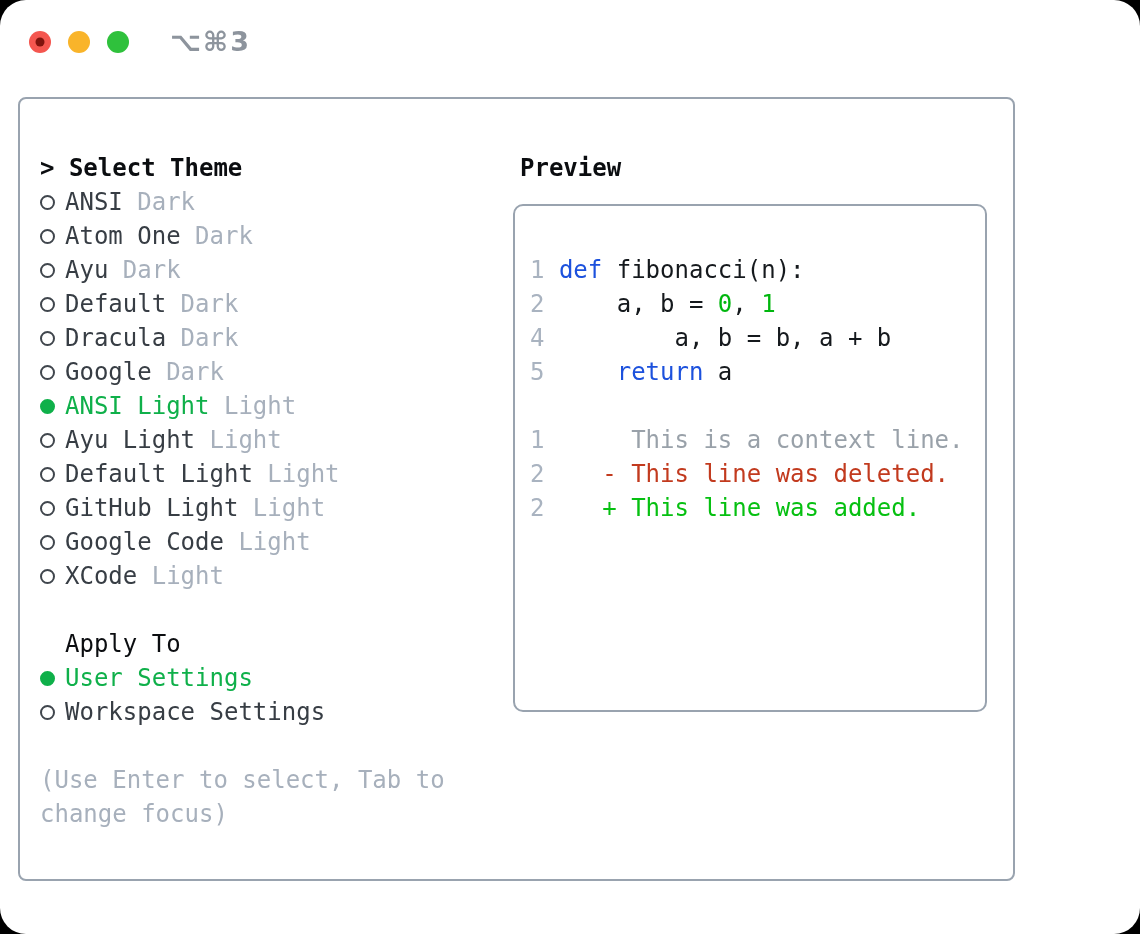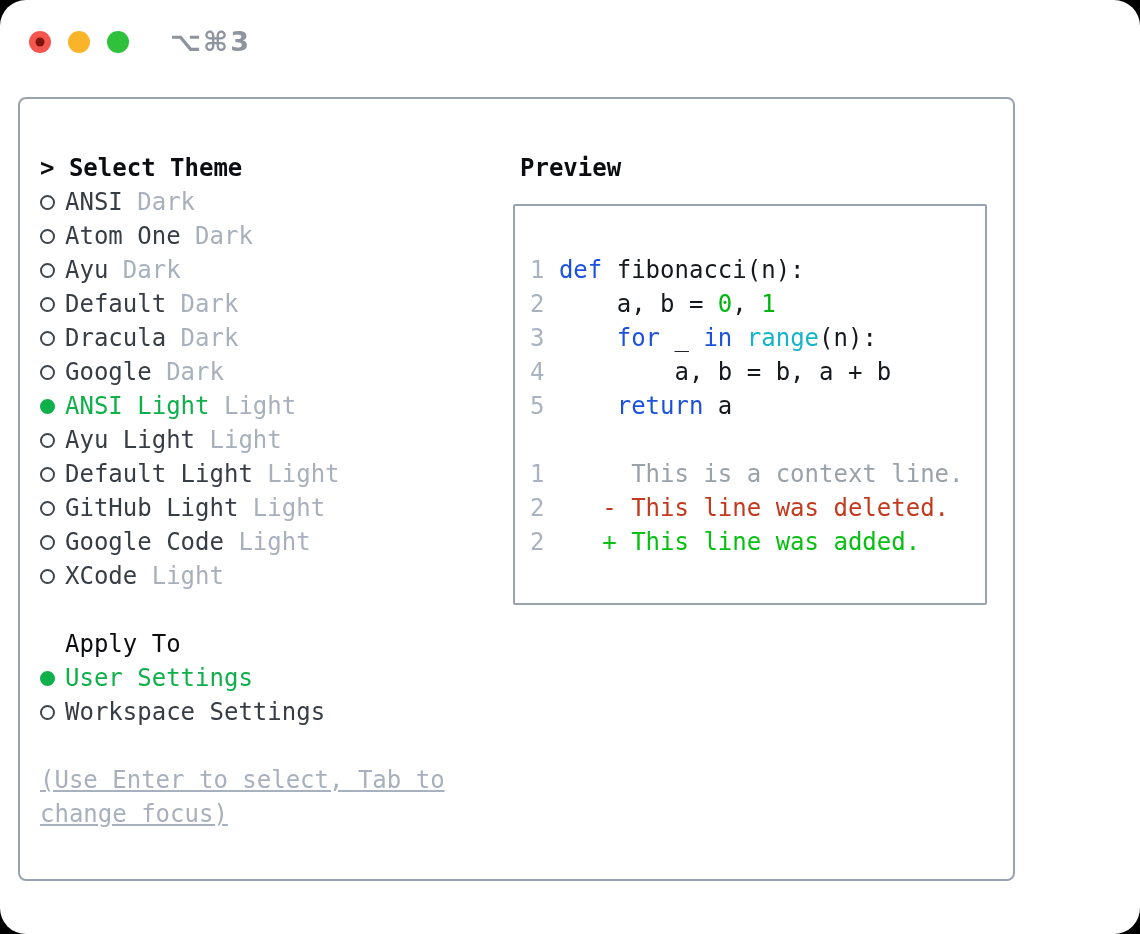--- a/index.html
+++ b/index.html
@@ -58,32 +58,32 @@
     width: 15px; height: 15px; border-radius: 50%;
     border: 2px solid var(--radio_ring);
     margin-right: 10px; flex: none;
   }
   .radio.on { border-color: var(--accent_green); background: var(--accent_green); }
   .item .label { color: var(--item_text); }
   .item.selected .label { color: var(--accent_green); }
   .item .tag { color: var(--tag_text); }
   .apply-header { color: var(--heading_text); padding-left: 25px; }
   .spacer { height: 34px; }
-  .hint { color: var(--hint_text); line-height: 34px; white-space: pre; text-decoration: underline; }
+  .hint { color: var(--hint_text); line-height: 34px; white-space: pre; }
   
   .preview-title {
     position: absolute; left: 500px; top: 52px;
     height: 34px; line-height: 34px;
     font-size: 24px; font-weight: bold; color: var(--heading_text);
   }
   .preview-box {
     position: absolute; left: 493px; top: 105px;
-    width: 474px; height: 401px;
+    width: 474px; height: 508px;
     border: 2px solid var(--border);
-    border-radius: 2px;
+    border-radius: 10px;
     padding: 47px 0 0 15px;
     overflow: hidden;
   }
   .code-line { height: 34px; line-height: 34px; font-size: 24px; white-space: pre; }
   .code-line .ln { color: var(--line_number); }
   .seg-tx  { color: var(--code_text); }
   .seg-kw  { color: var(--code_keyword); }
   .seg-fn  { color: var(--code_builtin); }
   .seg-lit { color: var(--code_literal); }
   .seg-ctx { color: var(--diff_context); }
@@ -132,21 +132,20 @@
       <div class="spacer"></div>
       <div class="hint">(Use Enter to select, Tab to</div>
       <div class="hint">change focus)</div>
     </div>
 
     <div class="preview-title">Preview</div>
 
     <div class="preview-box">
         <div class="code-line"><span class="ln">1 </span><span class="seg-kw">def</span><span class="seg-tx"> fibonacci(n):</span></div>
         <div class="code-line"><span class="ln">2 </span><span class="seg-tx">    a, b = </span><span class="seg-lit">0</span><span class="seg-tx">, </span><span class="seg-lit">1</span></div>
-        <div class="code-line"><span class="ln">3 </span><span class="seg-tx">    </span><span class="seg-kw">for</span><span class="seg-tx"> _ </span><span class="seg-kw">in</span><span class="seg-tx"> </span><span class="seg-fn">range</span><span class="seg-tx">(n):</span></div>
         <div class="code-line"><span class="ln">4 </span><span class="seg-tx">        a, b = b, a + b</span></div>
         <div class="code-line"><span class="ln">5 </span><span class="seg-tx">    </span><span class="seg-kw">return</span><span class="seg-tx"> a</span></div>
         <div class="code-line"><span class="ln">  </span></div>
         <div class="code-line"><span class="ln">1 </span><span class="seg-ctx">     This is a context line.</span></div>
         <div class="code-line"><span class="ln">2 </span><span class="seg-tx">   </span><span class="seg-del">- This line was deleted.</span></div>
         <div class="code-line"><span class="ln">2 </span><span class="seg-tx">   </span><span class="seg-add">+ This line was added.</span></div>
       </div>
 
   </div>
 </div>

